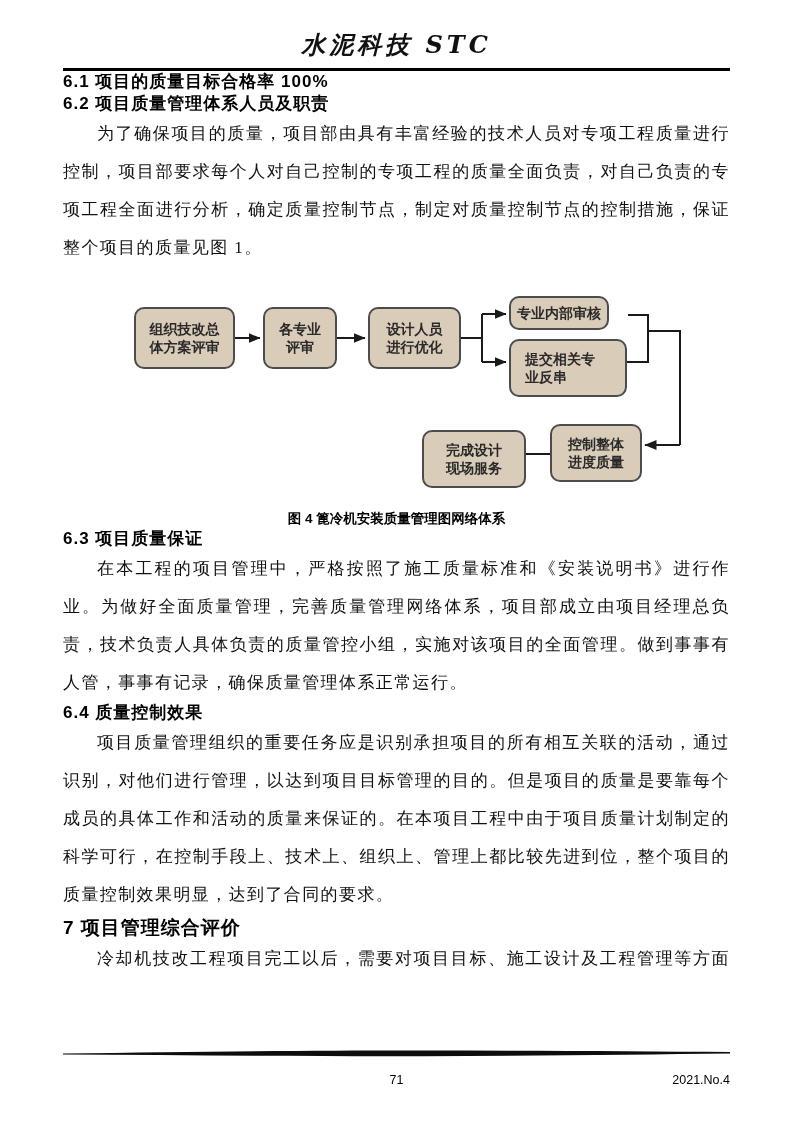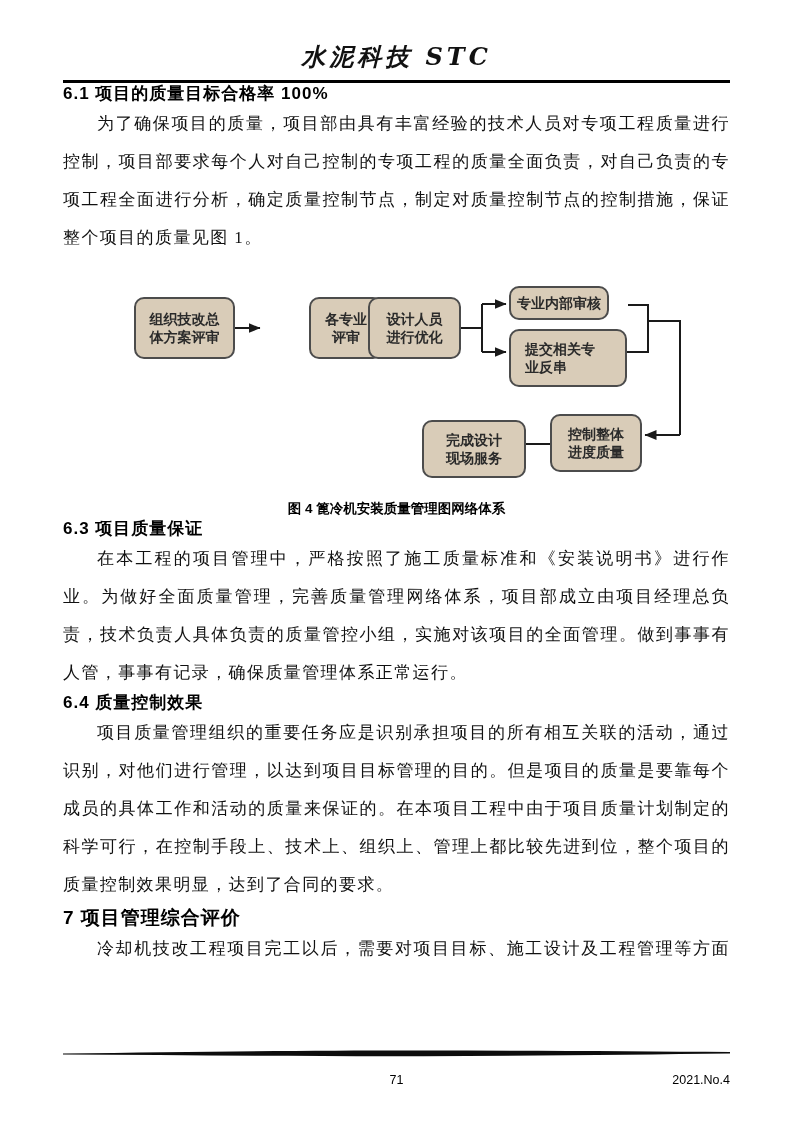--- a/index.html
+++ b/index.html
@@ -7,21 +7,21 @@
     position: relative;
     width: 793px; height: 1122px;
     margin: 0 auto;
     background: #ffffff;
     color: #111111;
     font-family: "Liberation Serif", "DejaVu Serif", serif;
     overflow: hidden;
   }
   .content {
     position: absolute; left: 63px; right: 63px; top: 0;
-    padding-top: 42px;
+    padding-top: 30px;
   }
   .journal-title {
     margin: 0; text-align: center;
     font-family: "DejaVu Serif", serif;
     font-style: italic; font-weight: 700;
     font-size: 24px; line-height: 30px; letter-spacing: 4px;
   }
   .rule-top { height: 3px; background: #000; margin-top: 8px; }
 
   h2.sec {
@@ -60,21 +60,21 @@
     background: #d9ccb8;
     border: 2px solid #4c4c4c;
     border-radius: 10px;
     display: flex; align-items: center; justify-content: center;
     font-family: "Liberation Sans", "DejaVu Sans", sans-serif;
     font-weight: 700; font-size: 14px; line-height: 18px;
     color: #2a2a2a; text-align: center;
   }
   .node .lbl { white-space: pre-line; }
   .n1 { left: 71px;  top: 20px;  width: 101px; height: 62px; }
-  .n2 { left: 200px; top: 20px;  width: 74px;  height: 62px; margin-left: 46px; }
+  .n2 { left: 200px; top: 20px;  width: 74px;  height: 62px; }
   .n3 { left: 305px; top: 20px;  width: 93px;  height: 62px; }
   .n4 { left: 446px; top: 9px;   width: 100px; height: 34px; }
   .n5 { left: 446px; top: 52px;  width: 118px; height: 58px;
         justify-content: flex-start; padding-left: 14px; text-align: left; }
   .n6 { left: 487px; top: 137px; width: 92px;  height: 58px; }
   .n7 { left: 359px; top: 143px; width: 104px;  height: 58px; }
 
   .figcaption {
     margin-top: 1px; text-align: center;
     font-family: "Liberation Sans", "DejaVu Sans", sans-serif;
@@ -95,20 +95,21 @@
 </head>
 <body>
 
 <div class="page">
   <div class="content">
 
     <div class="journal-title">水泥科技 STC</div>
     <div class="rule-top"></div>
 
     <h2 class="sec h61">6.1 项目的质量目标合格率 100%</h2>
+    <h2 class="sec h62">6.2 项目质量管理体系人员及职责</h2>
     <p class="body p62">为了确保项目的质量，项目部由具有丰富经验的技术人员对专项工程质量进行控制，项目部要求每个人对自己控制的专项工程的质量全面负责，对自己负责的专项工程全面进行分析，确定质量控制节点，制定对质量控制节点的控制措施，保证整个项目的质量见图 1。</p>
 
     <figure style="margin:0">
       <div class="diagram">
         <svg class="connectors" width="667" height="222" viewBox="0 0 667 222">
           <defs>
             <marker id="arrow" markerUnits="userSpaceOnUse" markerWidth="13" markerHeight="10" refX="11.5" refY="5" orient="auto">
               <path d="M0,0 L12,5 L0,10 Z" fill="#1a1a1a"></path>
             </marker>
           </defs>

